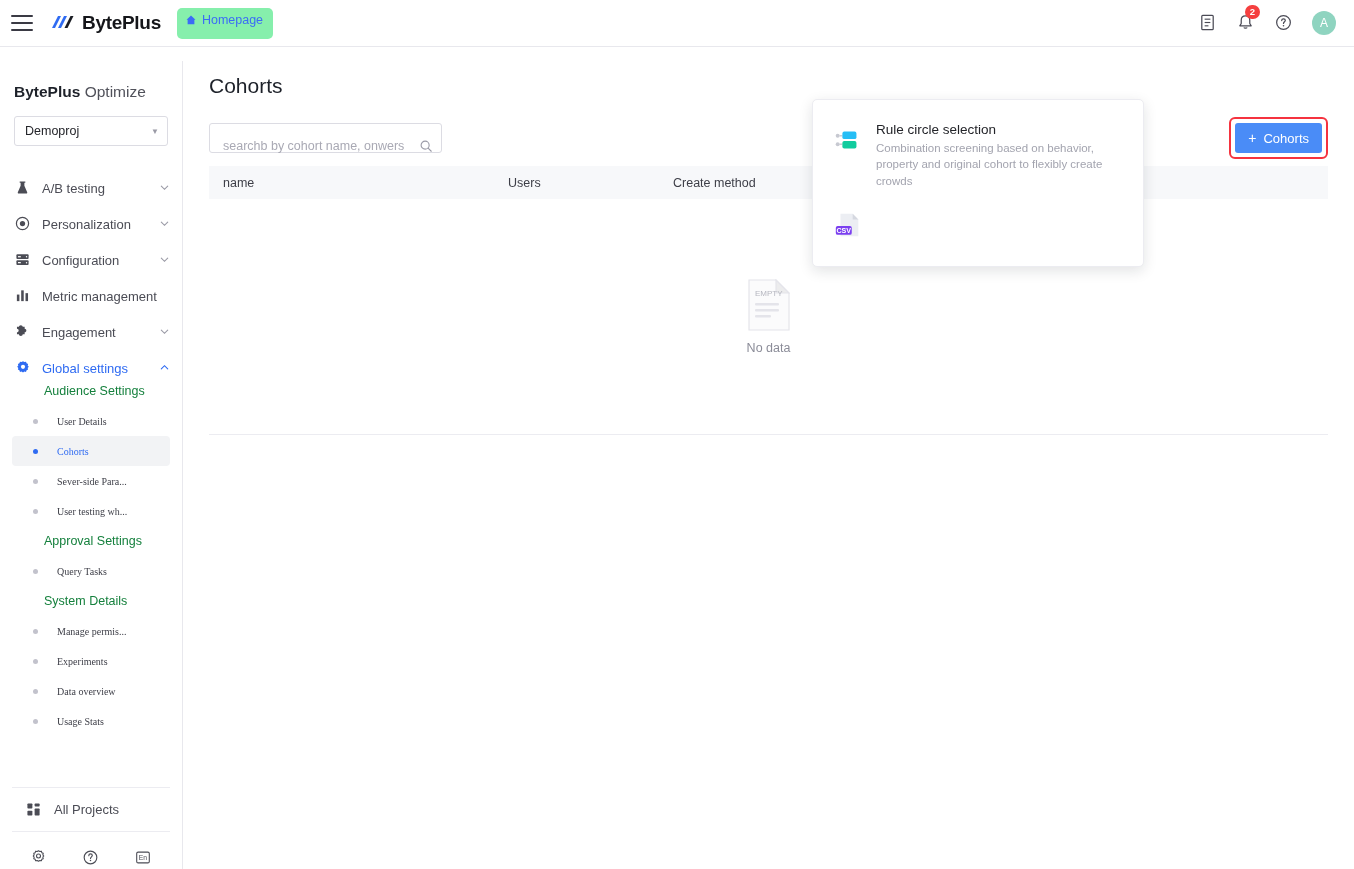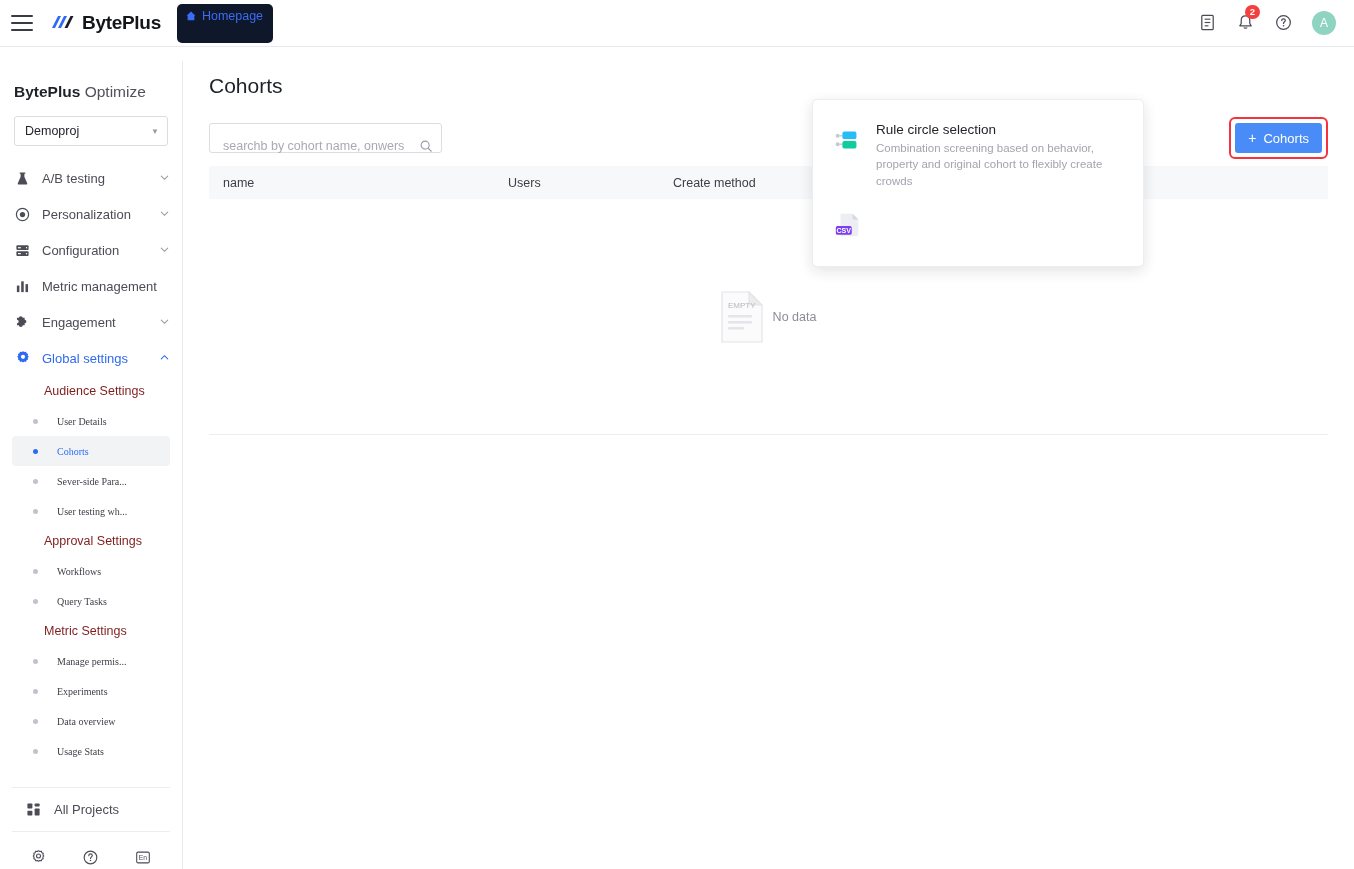--- a/index.html
+++ b/index.html
@@ -27,25 +27,25 @@
   }
   #hamburger span { display: block; height: 1.6px; background: #3a3a44; border-radius: 1px; }
 
   #brand { display: flex; align-items: center; gap: 7px; }
   #brand-mark { display: block; }
   #brand-text {
     font-size: 19px; font-weight: bold; letter-spacing: -0.3px; color: #15161a;
   }
   #homepage-chip {
     margin-left: 16px;
-    background: #0f172a;
+    background: #86efac;
     color: #3b6cf6;
     font-size: 12.5px;
     border-radius: 5px;
-    padding: 5px 10px 20px 8px;
+    padding: 5px 10px 12px 8px;
     display: flex; align-items: center; gap: 5px;
     cursor: pointer;
   }
 
   #topbar-right {
     margin-left: auto; display: flex; align-items: center; gap: 18px;
     padding-right: 18px;
   }
   .tb-icon { width: 20px; height: 20px; cursor: pointer; position: relative; color: #4a4a55; }
   #notif-badge {
@@ -82,34 +82,34 @@
     display: flex; align-items: center; padding: 0 8px 0 10px;
     font-size: 12.5px; color: #232429; cursor: pointer;
   }
   #proj-select .caret { margin-left: auto; color: #9a9aa6; font-size: 8px; }
 
   #sb-scroll {
     flex: 1; overflow: hidden; margin-top: 14px;
   }
 
   .nav-item {
-    height: 36px; display: flex; align-items: center;
+    height: 36px; display: flex; align-items: flex-end;
     padding-left: 14px; padding-right: 12px;
     font-size: 13px; color: #4b4c55; cursor: pointer;
     gap: 11px;
   }
   .nav-item .ico { width: 17px; height: 17px; display:flex; align-items:center; justify-content:center; color:#4b4c55; flex:none; }
   .nav-item .lbl { white-space: nowrap; overflow: hidden; }
   .nav-item .chev { margin-left: auto; color: #9a9aa6; flex: none; }
   .nav-item.active { color: #2f6bf2; }
   .nav-item.active .ico { color: #2f6bf2; }
   .nav-item.active .chev { color: #2f6bf2; }
 
   .group-label {
-    font-size: 12.5px; color: #7f1d1d; padding-left: 44px;
+    font-size: 12.5px; color: #15803d; padding-left: 44px;
     height: 30px; display: flex; align-items: center;
   }
   .sub-item {
     height: 30px; display: flex; align-items: center; gap: 9px;
     padding-left: 45px; font-size: 10px; color: #3d3e47; cursor: pointer;
     margin: 0 12px 0 12px; border-radius: 4px;
     position: relative;
     font-family: Liberation Serif, serif;
   }
   .sub-item .dot {
@@ -174,21 +174,21 @@
     display: flex; align-items: center;
     font-size: 12.5px; color: #3d3e47;
   }
   #table-head .th { padding-left: 14px; }
   .th-name   { width: 285px; }
   .th-users  { width: 165px; }
   .th-method { width: 275px; }
   .th-refresh{ width: 100px; }
 
   #empty-state {
-    height: 235px; display: flex; 
+    height: 235px; display: flex; flex-direction: column;
     align-items: center; justify-content: center; gap: 10px;
   }
   #empty-label { font-size: 12.5px; color: #8b8c98; }
   #bottom-divider {
     margin: 0 26px; border-top: 1px solid #ececf1;
   }
 
   
   #create-dropdown {
     position: absolute; left: 812px; top: 99px;
@@ -380,28 +380,24 @@
       <span class="lbl">Sever-side Para...</span>
     </div>
     <div class="sub-item">
       <span class="dot"></span>
       <span class="lbl">User testing wh...</span>
     </div>
 
     <div class="group-label">Approval Settings</div>
     <div class="sub-item">
       <span class="dot"></span>
-      <span class="lbl">Workflows</span>
-    </div>
-    <div class="sub-item">
-      <span class="dot"></span>
       <span class="lbl">Query Tasks</span>
     </div>
 
-    <div class="group-label">Metric Settings</div>
+    <div class="group-label">System Details</div>
     <div class="sub-item">
       <span class="dot"></span>
       <span class="lbl">Manage permis...</span>
     </div>
     <div class="sub-item">
       <span class="dot"></span>
       <span class="lbl">Experiments</span>
     </div>
     <div class="sub-item">
       <span class="dot"></span>

